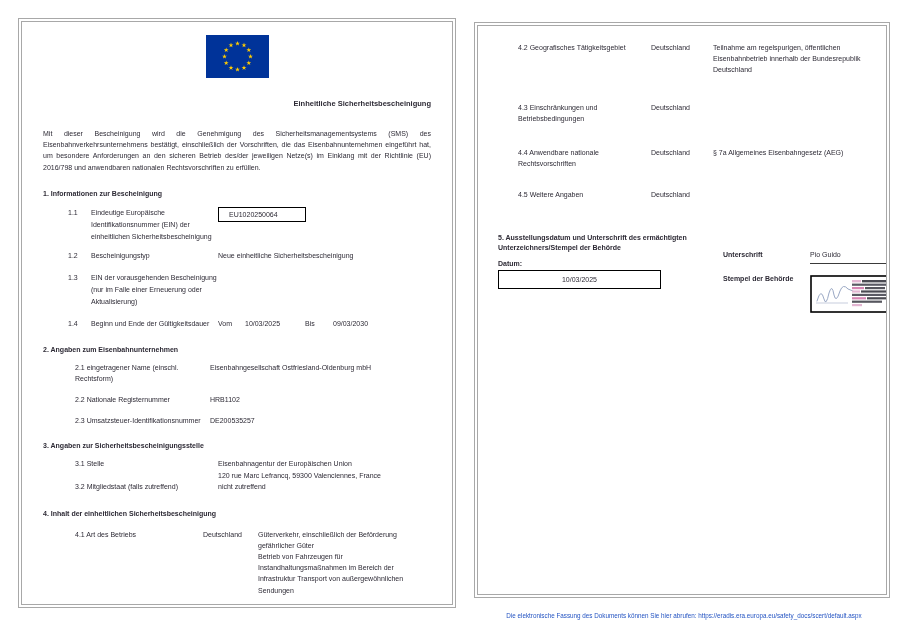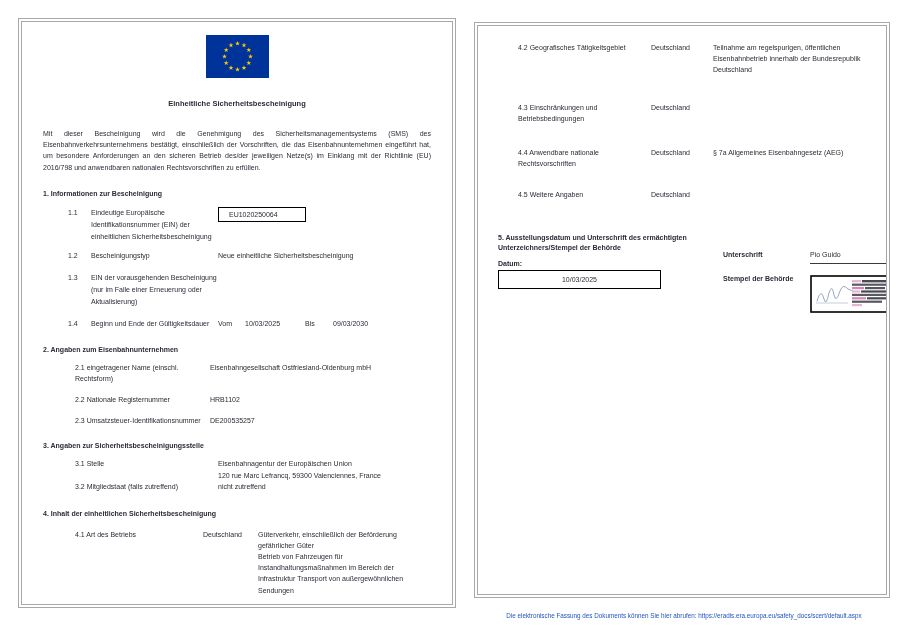--- a/index.html
+++ b/index.html
@@ -10,21 +10,21 @@
   .canvas { position:absolute; inset:0; }
   .page { position:absolute; background:#fff; border:1px solid #a8a8a8; }
   .page-inner { position:absolute; inset:2px; border:1px solid #a8a8a8; overflow:hidden; }
   .page-left  { left:18px;  top:18px; width:438px; height:590px; }
   .page-right { left:474px; top:22px; width:416px; height:576px; }
   .page-left  .page-inner { padding:13px 21px 0 21px; }
   .page-right .page-inner { padding:16px 20px 0 20px; }
 
   .flag { width:63px; height:43px; margin:0 auto; display:block; }
 
-  .title { text-align:center; font-weight:bold; font-size:7.5px; margin-top:21px; }
+  .title { text-align:right; font-weight:bold; font-size:7.5px; margin-top:21px; }
   .intro { font-size:7px; line-height:1.6; text-align:justify; margin-top:20px; }
 
   .sec-h { font-size:7px; font-weight:bold; }
   .s1h { margin-top:17px; }
   .s2h { margin-top:16px; }
   .s3h { margin-top:16px; }
   .s4h { margin-top:17px; }
 
   .row1 { display:grid; grid-template-columns:23px 127px 1fr; margin-left:25px; font-size:7px; line-height:1.7; }
   .row2 { display:grid; grid-template-columns:135px 1fr; margin-left:32px; font-size:7px; line-height:1.65; }

